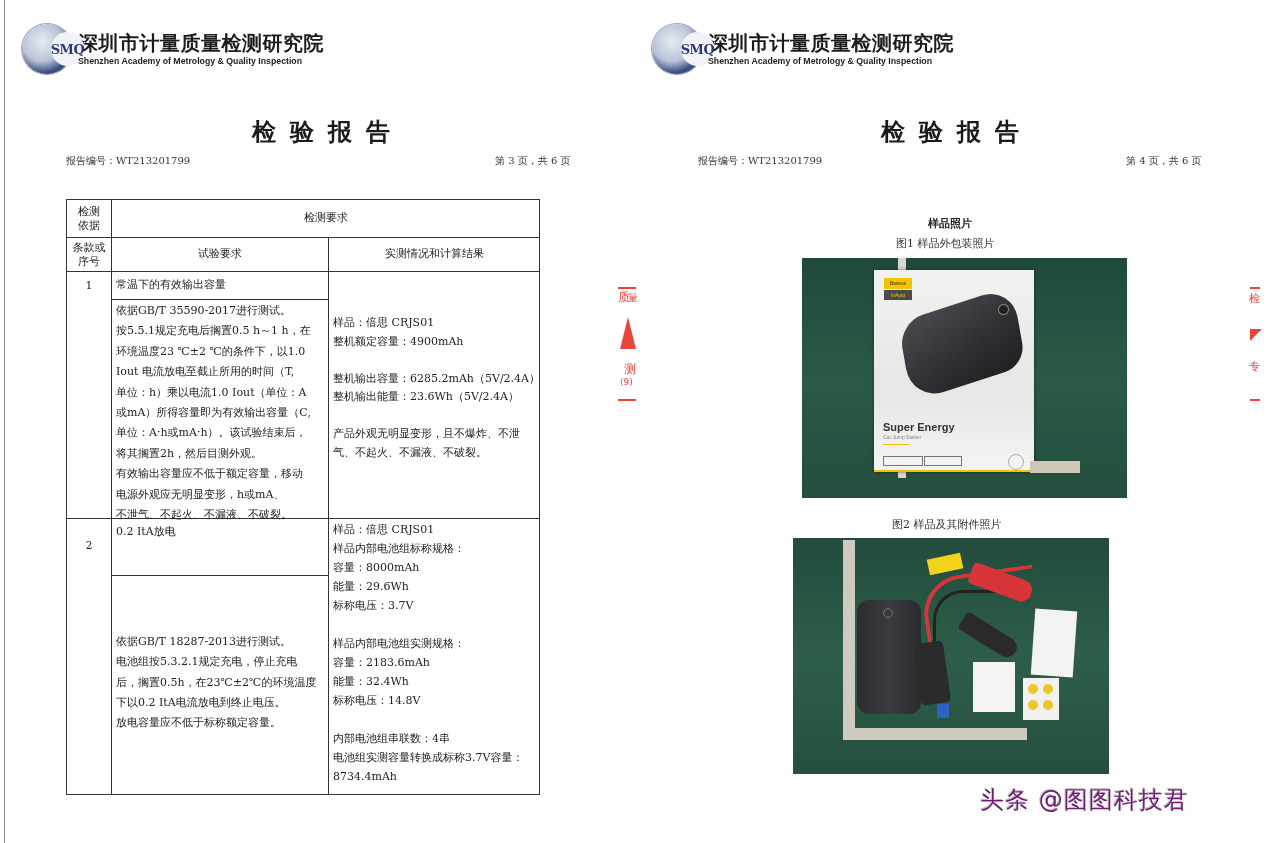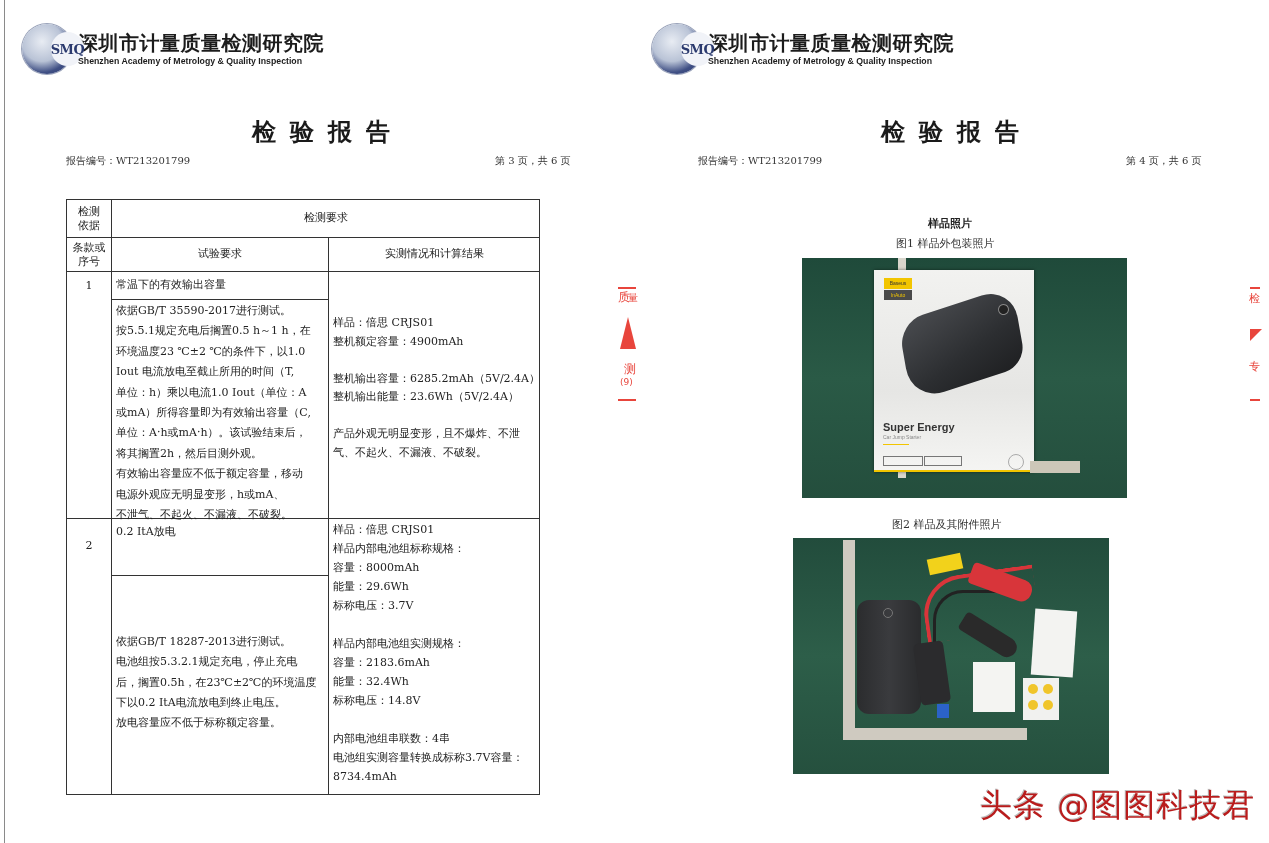--- a/index.html
+++ b/index.html
@@ -54,21 +54,21 @@
 
   .photo { position: absolute; overflow: hidden; }
   #photo1 { left: 150px; top: 258px; width: 325px; height: 240px; background: linear-gradient(180deg, #1f4a3a 0%, #2a5a46 50%, #244e3d 100%); margin-left: 12px; }
   #photo2 { left: 153px; top: 538px; width: 316px; height: 236px; background: linear-gradient(180deg, #224c3c 0%, #2d5e49 50%, #25503e 100%); }
 
   
   .seal { position: absolute; color: #e8453c; font-family: "DejaVu Sans", sans-serif; }
 
   .watermark {
     position: absolute; left: 980px; top: 784px; font-family: "DejaVu Sans", sans-serif;
-    font-size: 32px; color: #b91c1c; letter-spacing: 1px; white-space: nowrap;
+    font-size: 24px; color: #701a75; letter-spacing: 1px; white-space: nowrap;
     text-shadow: 1px 1px 0 #fff, -1px -1px 0 #bbb;
   }
 </style>
 </head>
 <body>
 
 <div class="page-edge"></div>
 
 <div class="page" id="page-left">
   <div class="logo" style="left:22px;">

